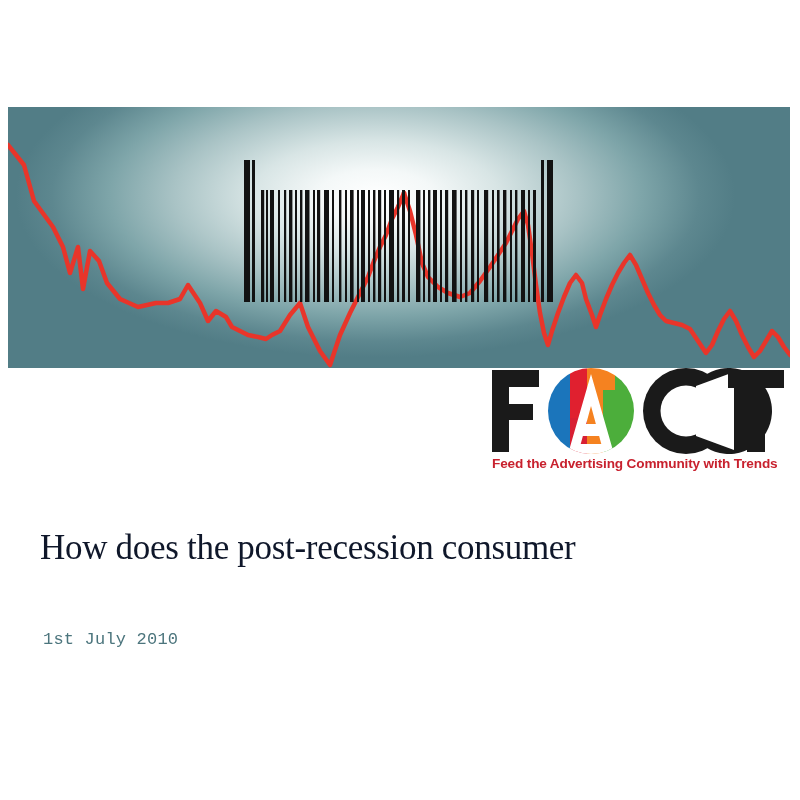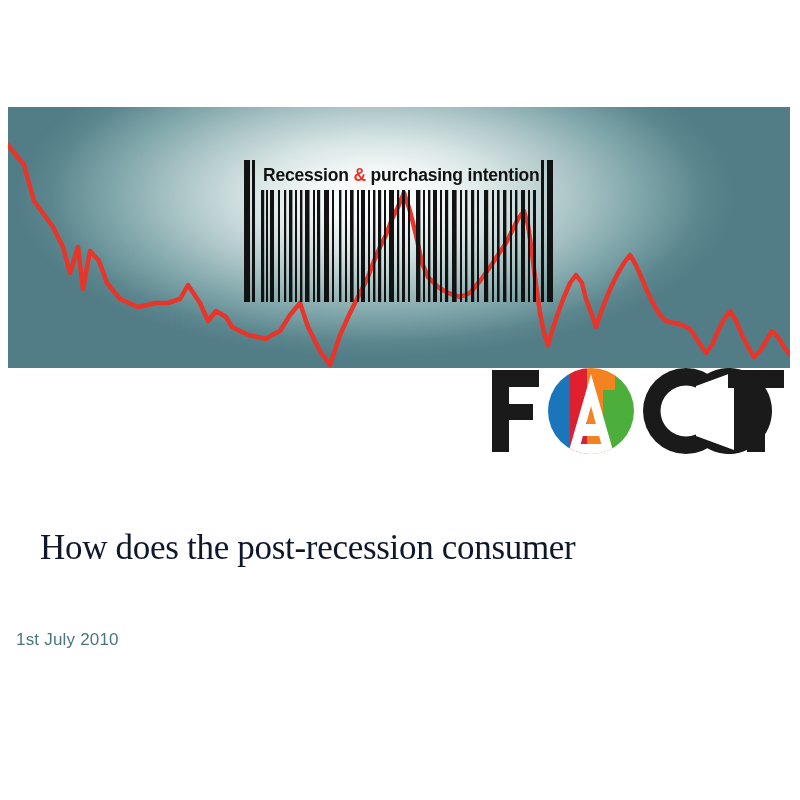--- a/index.html
+++ b/index.html
@@ -110,23 +110,23 @@
     font-size: 35px;
     line-height: 47px;
     font-weight: 400;
     color: #0f172a;
     letter-spacing: -0.3px;
   }
   .headline-line { display: block; }
 
   .date {
     position: absolute;
-    left: 16px;
+    left: 43px;
     top: 630px;
-    font-family: Liberation Sans, sans-serif;
+    font-family: Liberation Mono, monospace;
     font-size: 17px;
     font-weight: 400;
     color: #4c757d;
     letter-spacing: 0.2px;
   }
 </style>
 </head>
 <body>
 
 <div class="hero">
@@ -185,23 +185,20 @@
       <rect x="252" y="30" width="2" height="112"></rect>
       <rect x="257" y="30" width="2.6" height="112"></rect>
       <rect x="263" y="30" width="3.4" height="112"></rect>
       <rect x="270" y="30" width="2" height="112"></rect>
       <rect x="275" y="30" width="2.4" height="112"></rect>
       <rect x="281" y="30" width="4" height="112"></rect>
       <rect x="288" y="30" width="2" height="112"></rect>
       <rect x="293" y="30" width="3" height="112"></rect>
     </g>
   </svg>
-  <div class="barcode-title">
-    <span>Recession </span><span class="amp">&amp;</span><span> purchasing intention</span>
-  </div>
 </div>
 
 <div class="logo">
   <svg class="logo-mark" viewBox="0 0 296 86" preserveAspectRatio="none">
 
     <g fill="#1a1a1a">
       <rect x="2" y="2" width="17" height="82"></rect>
       <rect x="2" y="2" width="47" height="17"></rect>
       <rect x="2" y="36" width="41" height="16"></rect>
     </g>
@@ -244,19 +241,20 @@
       <circle cx="196" cy="43" r="43" fill="#1a1a1a"></circle>
       <circle cx="196" cy="43" r="25.5" fill="#ffffff"></circle>
       <polygon points="206,18 244,4 244,82 206,68" fill="#ffffff"></polygon>
     </g>
 
     <g fill="#1a1a1a">
       <rect x="238" y="2" width="56" height="18"></rect>
       <rect x="257" y="2" width="18" height="82"></rect>
     </g>
   </svg>
+  <div class="logo-tagline">Feed the Advertising Community with Trends</div>
 </div>
 
 <div class="headline">
   <span class="headline-line">How does the post-recession consumer</span>
 </div>
 
 <div class="date">1st July 2010</div>
 
 </body></html>

